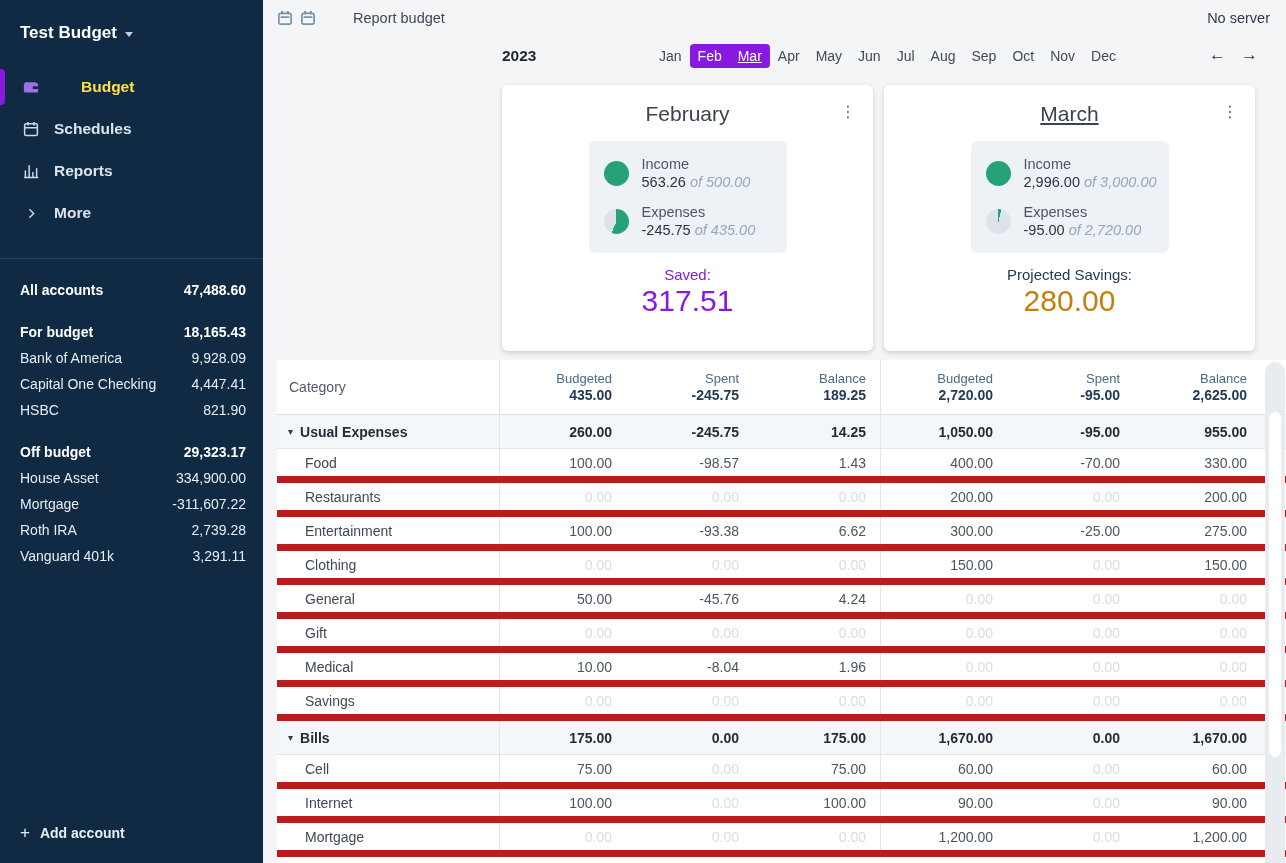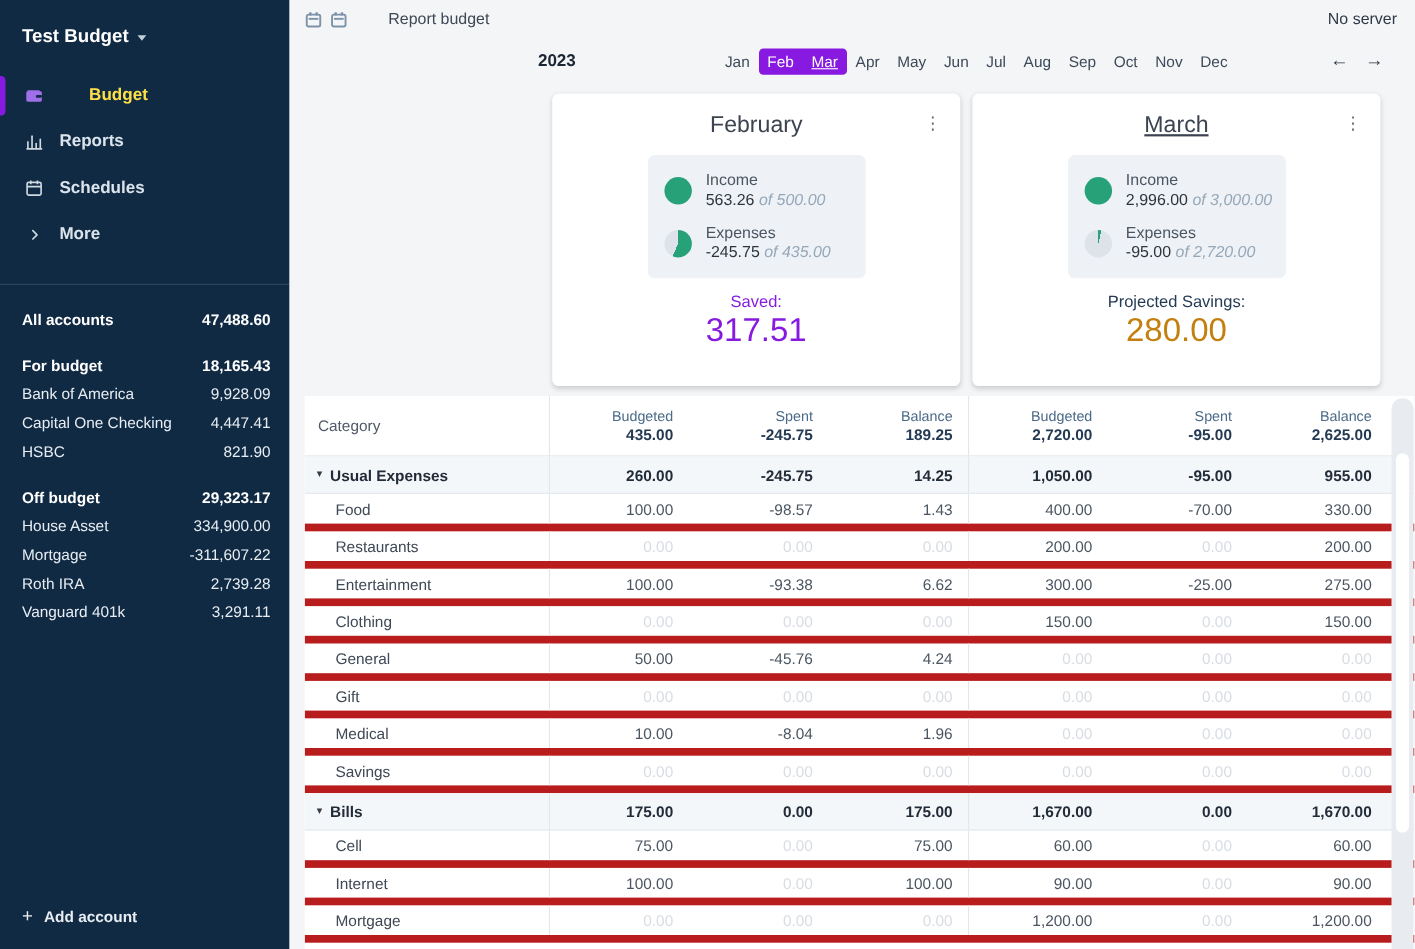--- a/index.html
+++ b/index.html
@@ -28,21 +28,21 @@
   
   .main { flex:1; display:flex; flex-direction:column; position:relative; min-width:0; }
   .topbar { height:36px; flex:none; display:flex; align-items:center; padding:0 16px 0 14px; }
   .cal-btns { display:flex; gap:7px; }
   .cal-btn { cursor:pointer; display:flex; align-items:center; }
   .report-label { margin-left:37px; font-size:14.5px; color:#3e4754; cursor:pointer; }
   .flex-sp { flex:1; }
   .server { font-size:14.5px; color:#2f3947; cursor:pointer; }
 
   .month-nav { height:42px; flex:none; position:relative; }
-  .year { position:absolute; left:226px; top:11px; font-size:15.5px; font-weight:700; color:#1c2634; }
+  .year { position:absolute; left:239px; top:11px; font-size:15.5px; font-weight:700; color:#1c2634; }
   .months { position:absolute; left:388px; top:8px; display:flex; align-items:center; }
   .month { padding:4px 8px; font-size:14px; color:#3e4a59; cursor:pointer; }
   .month.sel { background:#8719e0; color:#ffffff; }
   .month.sel-first { border-radius:4px 0 0 4px; }
   .month.sel-last { border-radius:0 4px 4px 0; }
   .month.current { text-decoration:underline; }
   .nav-arrows { position:absolute; right:28px; top:9px; display:flex; gap:15px; font-size:17px; color:#2a3340; }
   .nav-arrows span { cursor:pointer; }
 
   
@@ -96,38 +96,38 @@
             <svg width="18" height="18" viewBox="0 0 24 24">
               <path d="M4 5.5h13.5A1.5 1.5 0 0 1 19 7v1H4z" fill="#9e6fe8"></path>
               <rect x="2.5" y="6.5" width="19" height="12.8" rx="2" fill="#9e6fe8"></rect>
               <rect x="14.2" y="11" width="7.3" height="3.6" rx="1.3" fill="#102a43"></rect>
             </svg>
           </span>
           <span class="nav-label">Budget</span>
         </div>
         <div class="nav-item">
           <span class="nav-icon">
+            <svg width="18" height="18" viewBox="0 0 24 24" fill="none" stroke="#cfd9e2" stroke-width="2">
+              <rect x="3.5" y="5" width="17" height="15.5" rx="2"></rect>
+              <path d="M8 2.8v4.4M16 2.8v4.4M3.5 10.2h17"></path>
+            </svg>
+          </span>
+          <span class="nav-label">Schedules</span>
+        </div>
+        <div class="nav-item">
+          <span class="nav-icon">
             <svg width="18" height="18" viewBox="0 0 24 24" fill="none" stroke="#cfd9e2" stroke-width="2" stroke-linecap="round">
               <path d="M4.5 20v-8"></path>
               <path d="M9.5 20V5"></path>
               <path d="M14.5 20v-6"></path>
               <path d="M19.5 20V9"></path>
               <path d="M3.5 20.5h17.5"></path>
             </svg>
           </span>
           <span class="nav-label">Reports</span>
-        </div>
-        <div class="nav-item">
-          <span class="nav-icon">
-            <svg width="18" height="18" viewBox="0 0 24 24" fill="none" stroke="#cfd9e2" stroke-width="2">
-              <rect x="3.5" y="5" width="17" height="15.5" rx="2"></rect>
-              <path d="M8 2.8v4.4M16 2.8v4.4M3.5 10.2h17"></path>
-            </svg>
-          </span>
-          <span class="nav-label">Schedules</span>
         </div>
         <div class="nav-item">
           <span class="nav-icon">
             <svg width="13" height="13" viewBox="0 0 24 24" fill="none" stroke="#cfd9e2" stroke-width="2.8" stroke-linecap="round" stroke-linejoin="round">
               <path d="M9 5l7 7-7 7"></path>
             </svg>
           </span>
           <span class="nav-label">More</span>
         </div>
       </nav>

